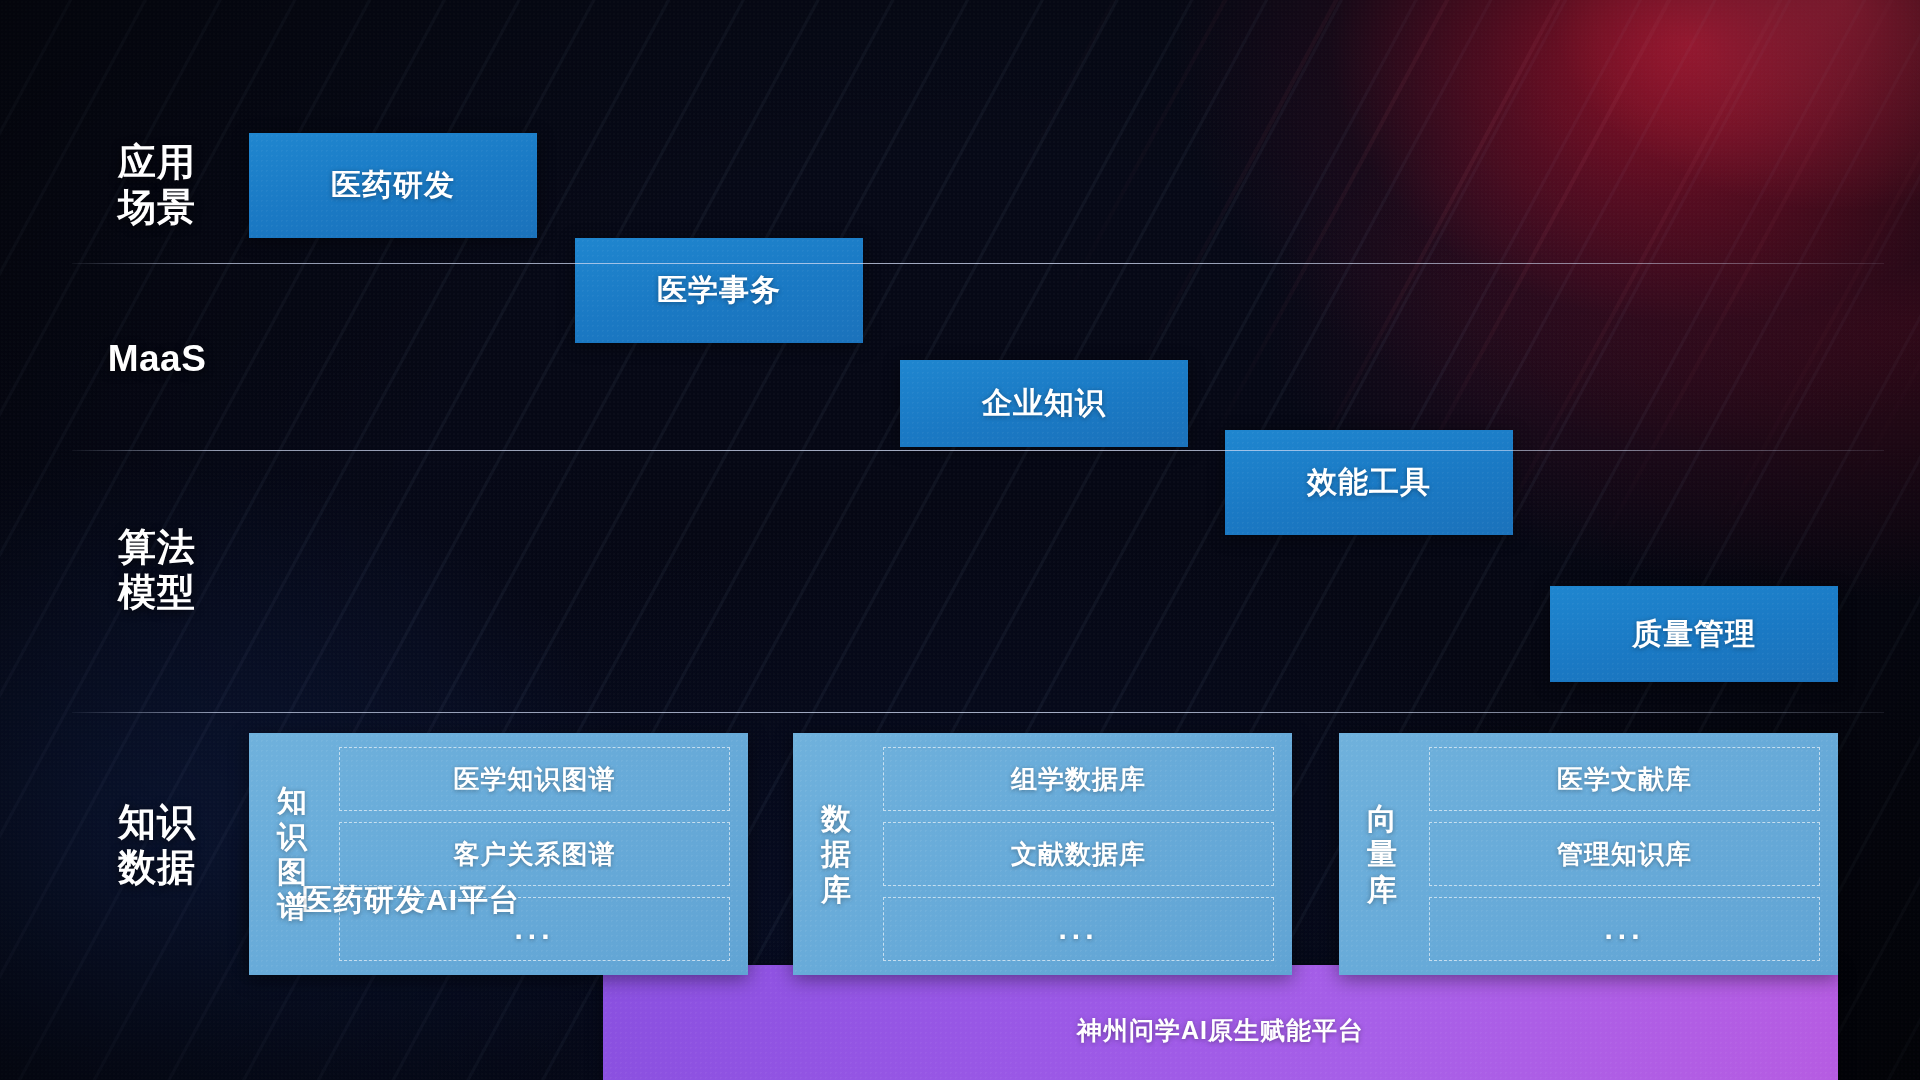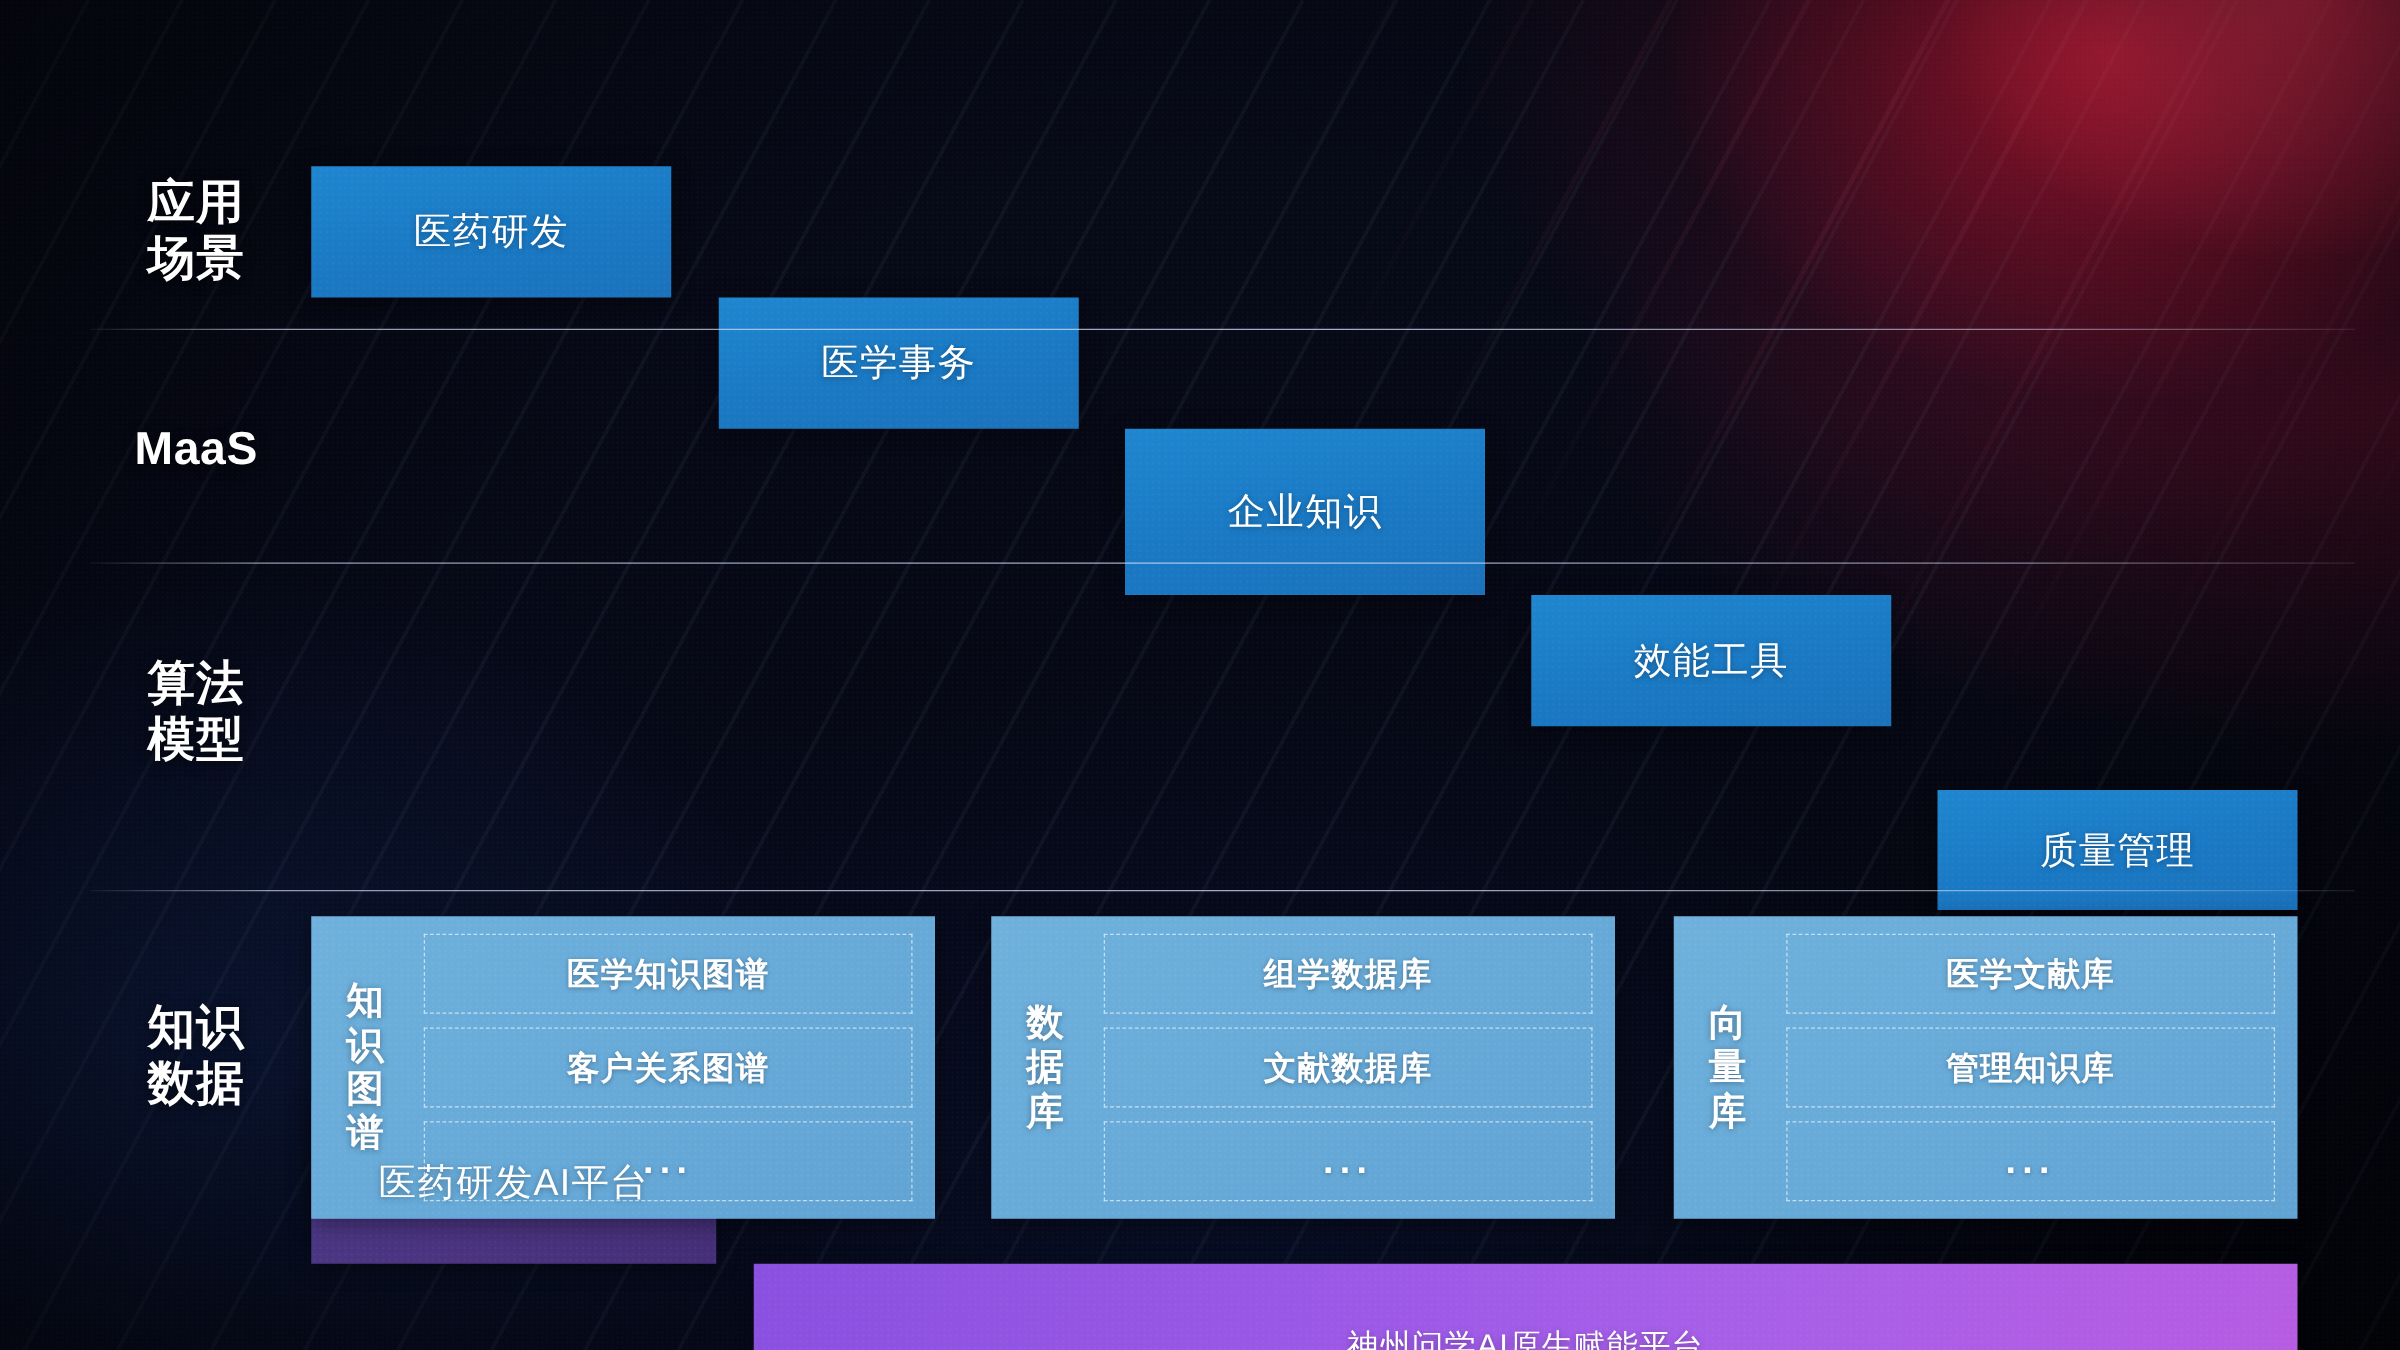--- a/index.html
+++ b/index.html
@@ -96,21 +96,21 @@
     position:absolute;
     left:72px; right:36px;
     height:1px;
     background:linear-gradient(90deg, rgba(200,210,235,0.05) 0%, rgba(205,215,240,0.70) 8%, rgba(210,220,245,0.78) 55%, rgba(215,225,250,0.55) 85%, rgba(200,210,235,0.10) 100%);
   }
 
   
   .box {
     display:flex; align-items:center; justify-content:center;
     color:#ffffff;
-    font-weight:normal;
+    font-weight:bold;
     text-align:center;
     position:relative;
     box-shadow:0 3px 16px rgba(0,0,0,.38);
   }
   .box span { position:relative; z-index:2; text-shadow:0 1px 5px rgba(0,0,0,.35); }
   .box::after {
     content:""; position:absolute; inset:0;
     background-image:radial-gradient(rgba(255,255,255,0.10) 1px, rgba(0,0,0,0) 1px);
     background-size:5px 5px;
     opacity:.4; pointer-events:none;
@@ -196,21 +196,21 @@
       <div>应用</div>
       <div>场景</div>
     </div>
 
     <div class="box box-app" style="left:249px; top:133px; width:288px; height:105px;">
       <span>医药研发</span>
     </div>
     <div class="box box-app" style="left:575px; top:133px; width:288px; height:105px;">
       <span>医学事务</span>
     </div>
-    <div class="box box-app" style="left:900px; top:133px; width:288px; height:133px;">
+    <div class="box box-app" style="left:900px; top:150px; width:288px; height:87px;">
       <span>企业知识</span>
     </div>
     <div class="box box-app" style="left:1225px; top:133px; width:288px; height:105px;justify-content:center;">
       <span>效能工具</span>
     </div>
     <div class="box box-app" style="left:1550px; top:139px; width:288px; height:96px;margin-top:45px;">
       <span>质量管理</span>
     </div>
 
     <div class="divider" style="top:263px;"></div>

